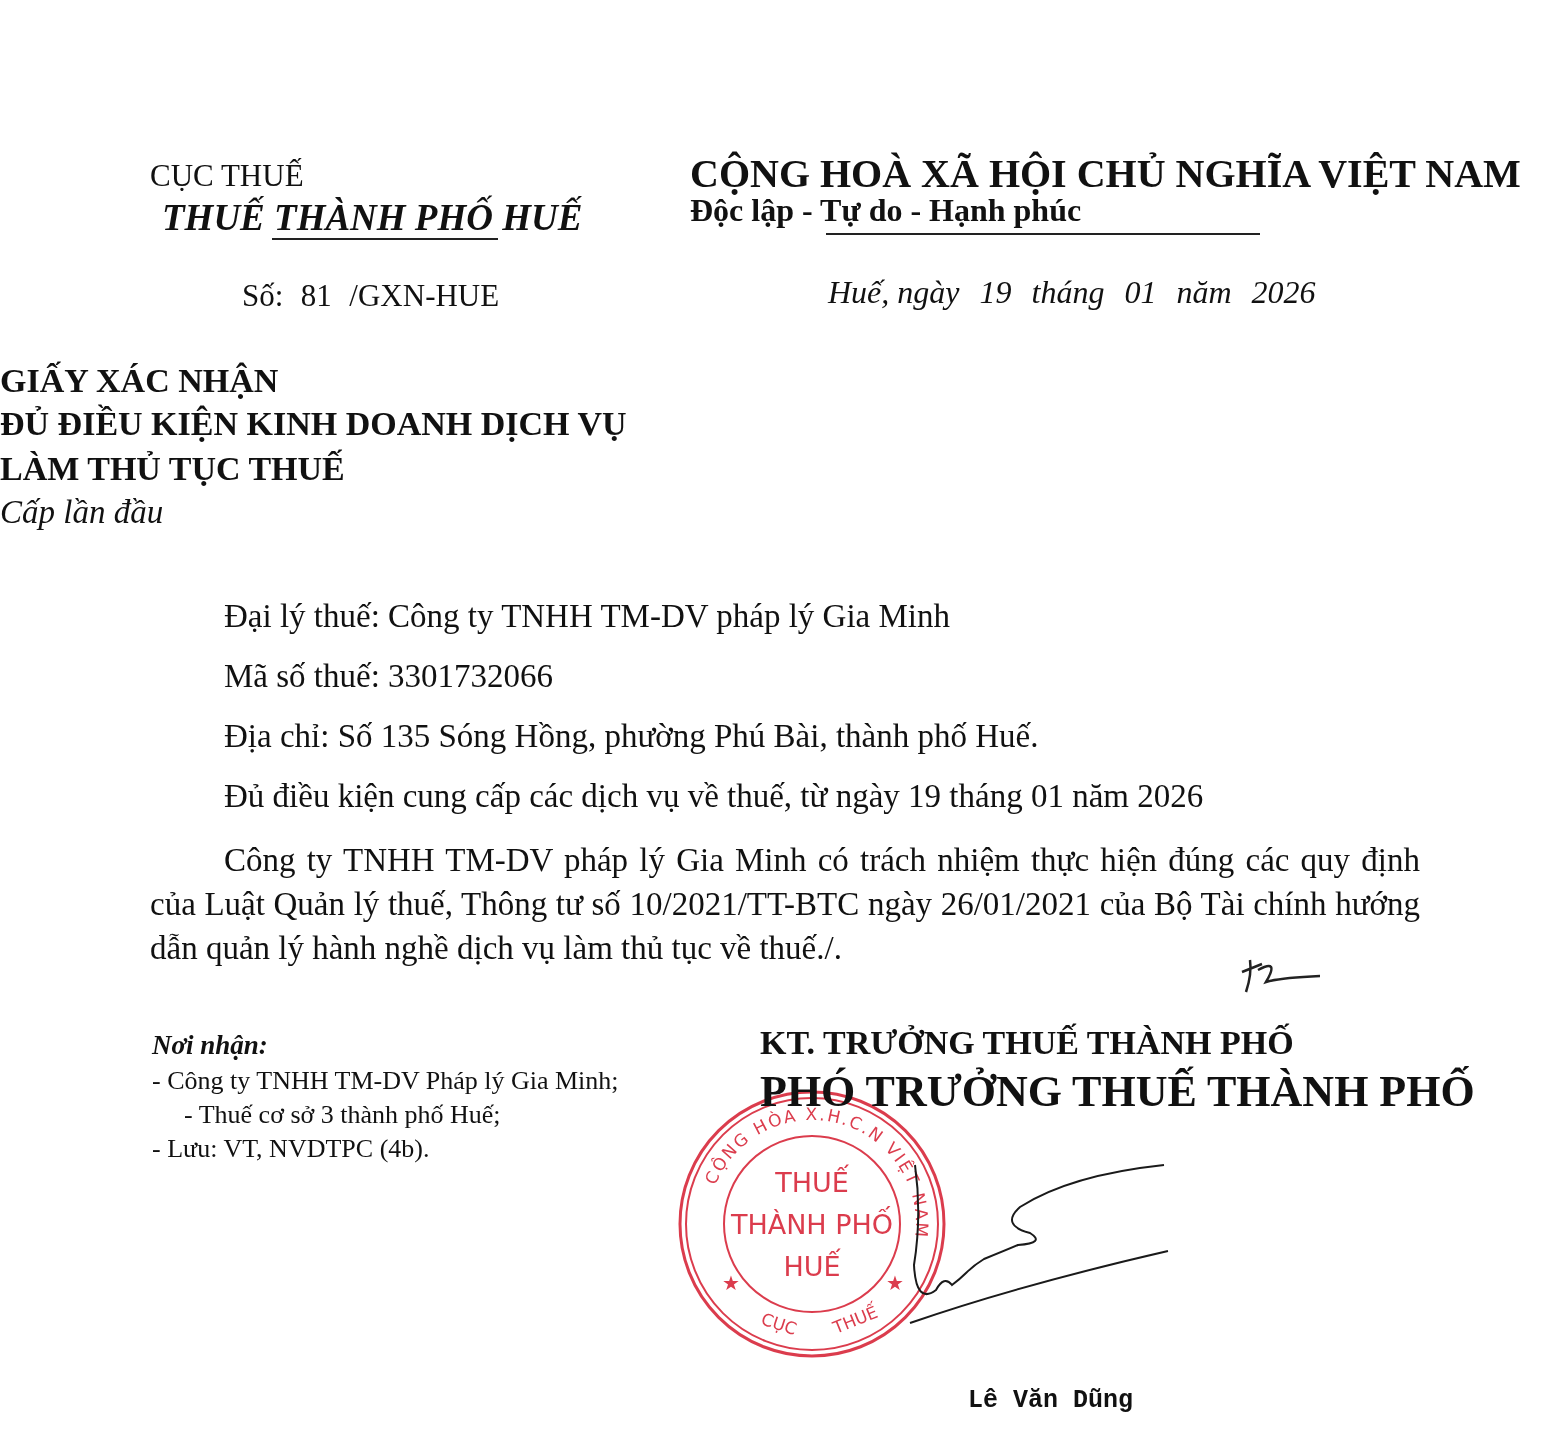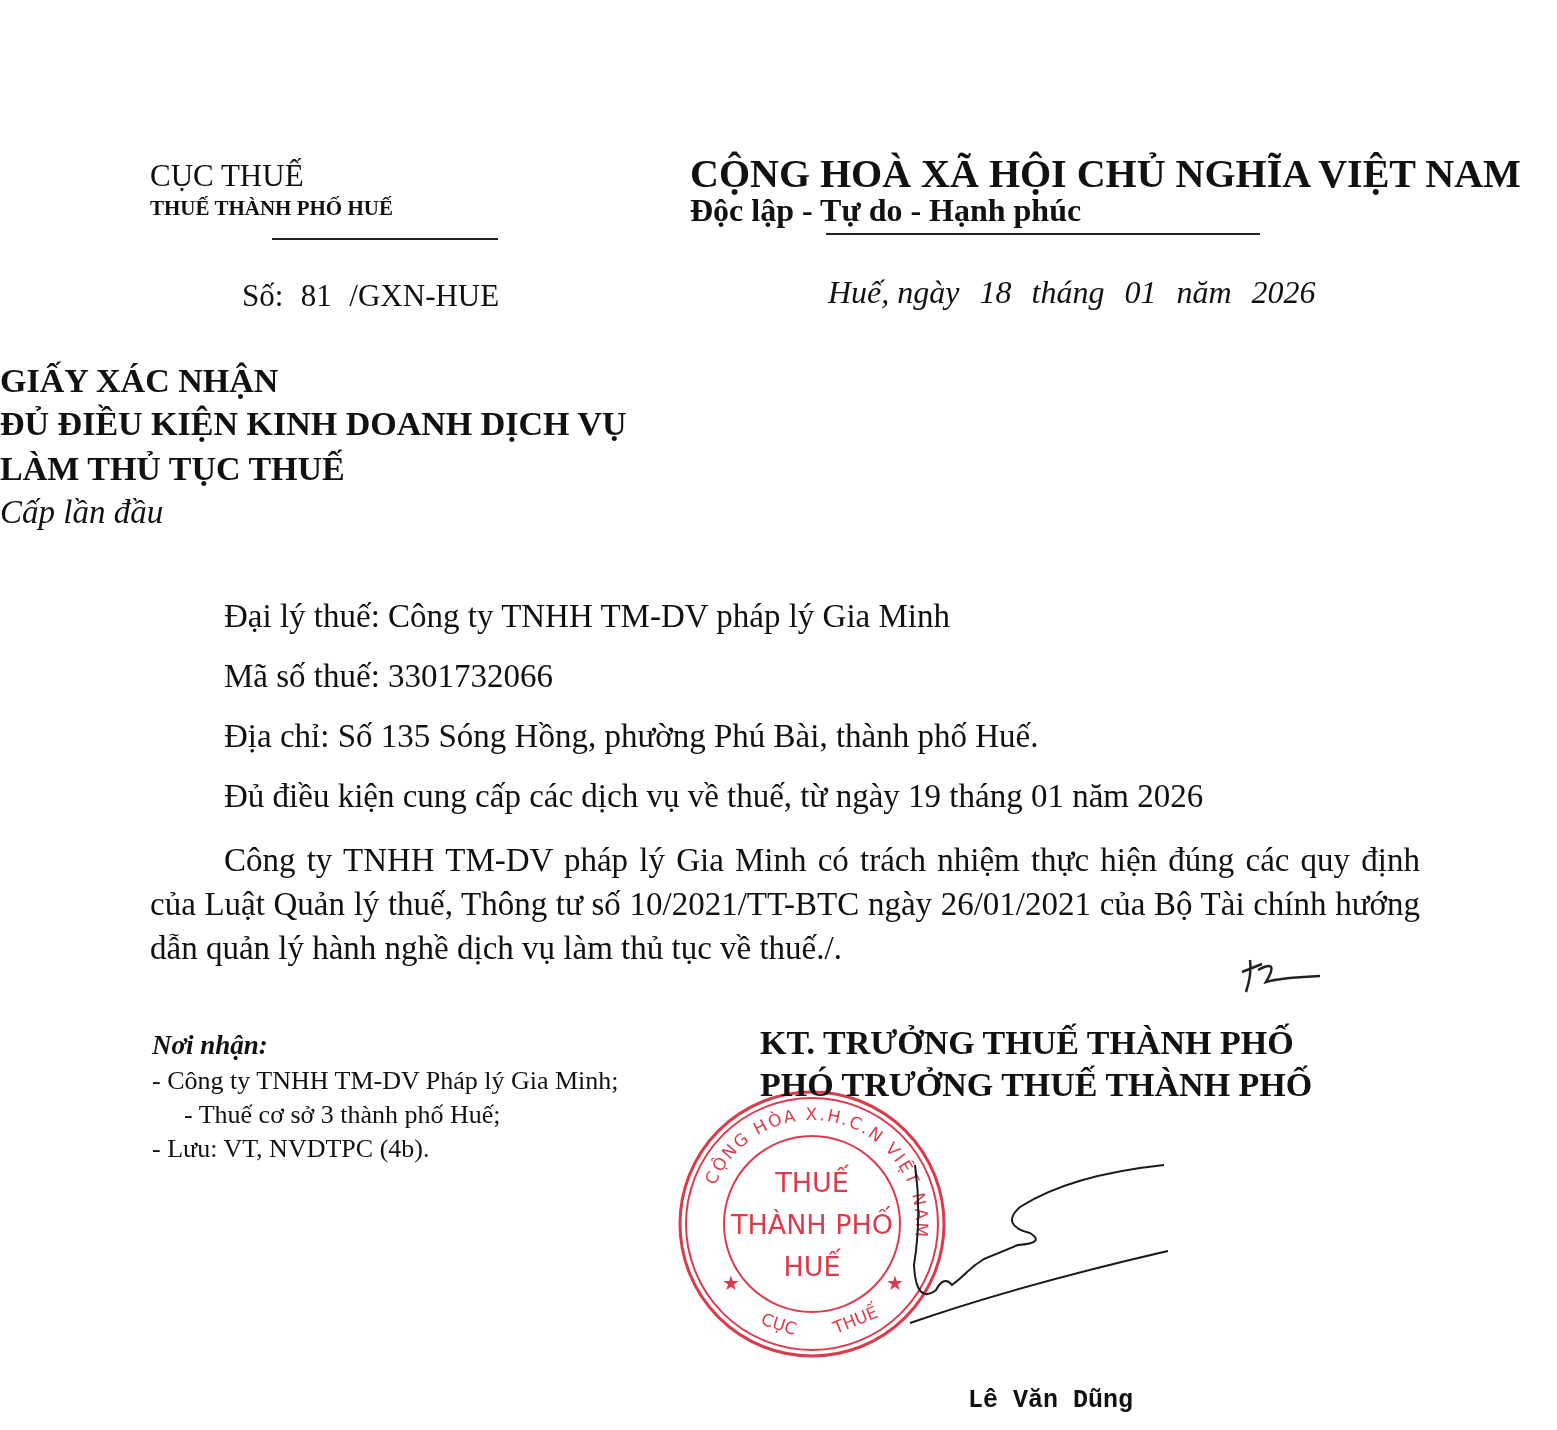--- a/index.html
+++ b/index.html
@@ -5,21 +5,21 @@
   html, body { margin: 0; padding: 0; background: #ffffff; }
   body { width: 1557px; height: 1430px; position: relative; overflow: hidden;
          font-family: "Liberation Serif", "DejaVu Serif", serif; color: #111; }
   .abs { position: absolute; white-space: nowrap; }
   .c { text-align: left; }
   .b { font-weight: bold; }
   .i { font-style: italic; }
 
   
   #agency-parent { left: 150px; width: 480px; top: 158px; font-size: 31px; }
-  #agency-name { left: 150px; width: 480px; top: 196px; font-size: 21px; }
+  #agency-name { left: 162px; width: 480px; top: 196px; font-size: 37px; font-style: italic; }
   #agency-rule { left: 272px; top: 238px; width: 226px; height: 0; border-top: 2px solid #222; }
   #doc-number { left: 242px; top: 278px; font-size: 31px; }
   #doc-number .num { display: inline-block; width: 66px; text-align: center; }
 
   
   #nation { left: 690px; width: 740px; top: 150px; font-size: 40px; }
   #motto { left: 690px; width: 740px; top: 192px; font-size: 32px; }
   #motto-rule { left: 826px; top: 233px; width: 434px; height: 0; border-top: 2px solid #222; }
   #date-line { left: 828px; top: 274px; font-size: 32px; }
   #date-line span { margin-right: 12px; }
@@ -39,21 +39,21 @@
   #para { left: 150px; top: 838px; width: 1270px; font-size: 33px; line-height: 44px;
           white-space: normal; text-indent: 74px; text-align: justify; }
 
   
   #recip-label { left: 152px; top: 1030px; font-size: 27px; }
   .recip { left: 152px; font-size: 26px; }
   #r0 { top: 1066px; } #r1 { top: 1100px; margin-left: 32px; } #r2 { top: 1134px; }
 
   
   #sig-1 { left: 760px; width: 640px; top: 1024px; font-size: 34px; }
-  #sig-2 { left: 760px; width: 640px; top: 1066px; font-size: 34px; }
+  #sig-2 { left: 760px; width: 640px; top: 1066px; font-size: 44px; }
   #signer { left: 968px; top: 1386px; font-size: 25px; font-family: Liberation Mono, monospace; }
 
   #stamp { left: 676px; top: 1088px; width: 272px; height: 272px; }
   #signature { left: 900px; top: 1155px; width: 300px; height: 180px; }
   #initials { left: 1222px; top: 952px; width: 110px; height: 44px; }
 </style>
 </head>
 <body>
 
 <div id="agency-parent" class="abs c">CỤC THUẾ</div>
@@ -61,21 +61,21 @@
 <div id="agency-rule" class="abs"></div>
 <div id="doc-number" class="abs">
   <span>Số:</span><span class="num">81</span><span>/GXN-HUE</span>
 </div>
 
 <div id="nation" class="abs c b">CỘNG HOÀ XÃ HỘI CHỦ NGHĨA VIỆT NAM</div>
 <div id="motto" class="abs c b">Độc lập - Tự do - Hạnh phúc</div>
 <div id="motto-rule" class="abs"></div>
 <div id="date-line" class="abs i">
   <span>Huế, ngày</span>
-  <span>18</span>
+  <span>19</span>
   <span>tháng</span>
   <span>01</span>
   <span>năm</span>
   <span>2026</span>
 </div>
 
 <div id="title-1" class="abs c b">GIẤY XÁC NHẬN</div>
 <div id="title-2" class="abs c b">ĐỦ ĐIỀU KIỆN KINH DOANH DỊCH VỤ</div>
 <div id="title-3" class="abs c b">LÀM THỦ TỤC THUẾ</div>
 <div id="subtitle" class="abs c i">Cấp lần đầu</div>

